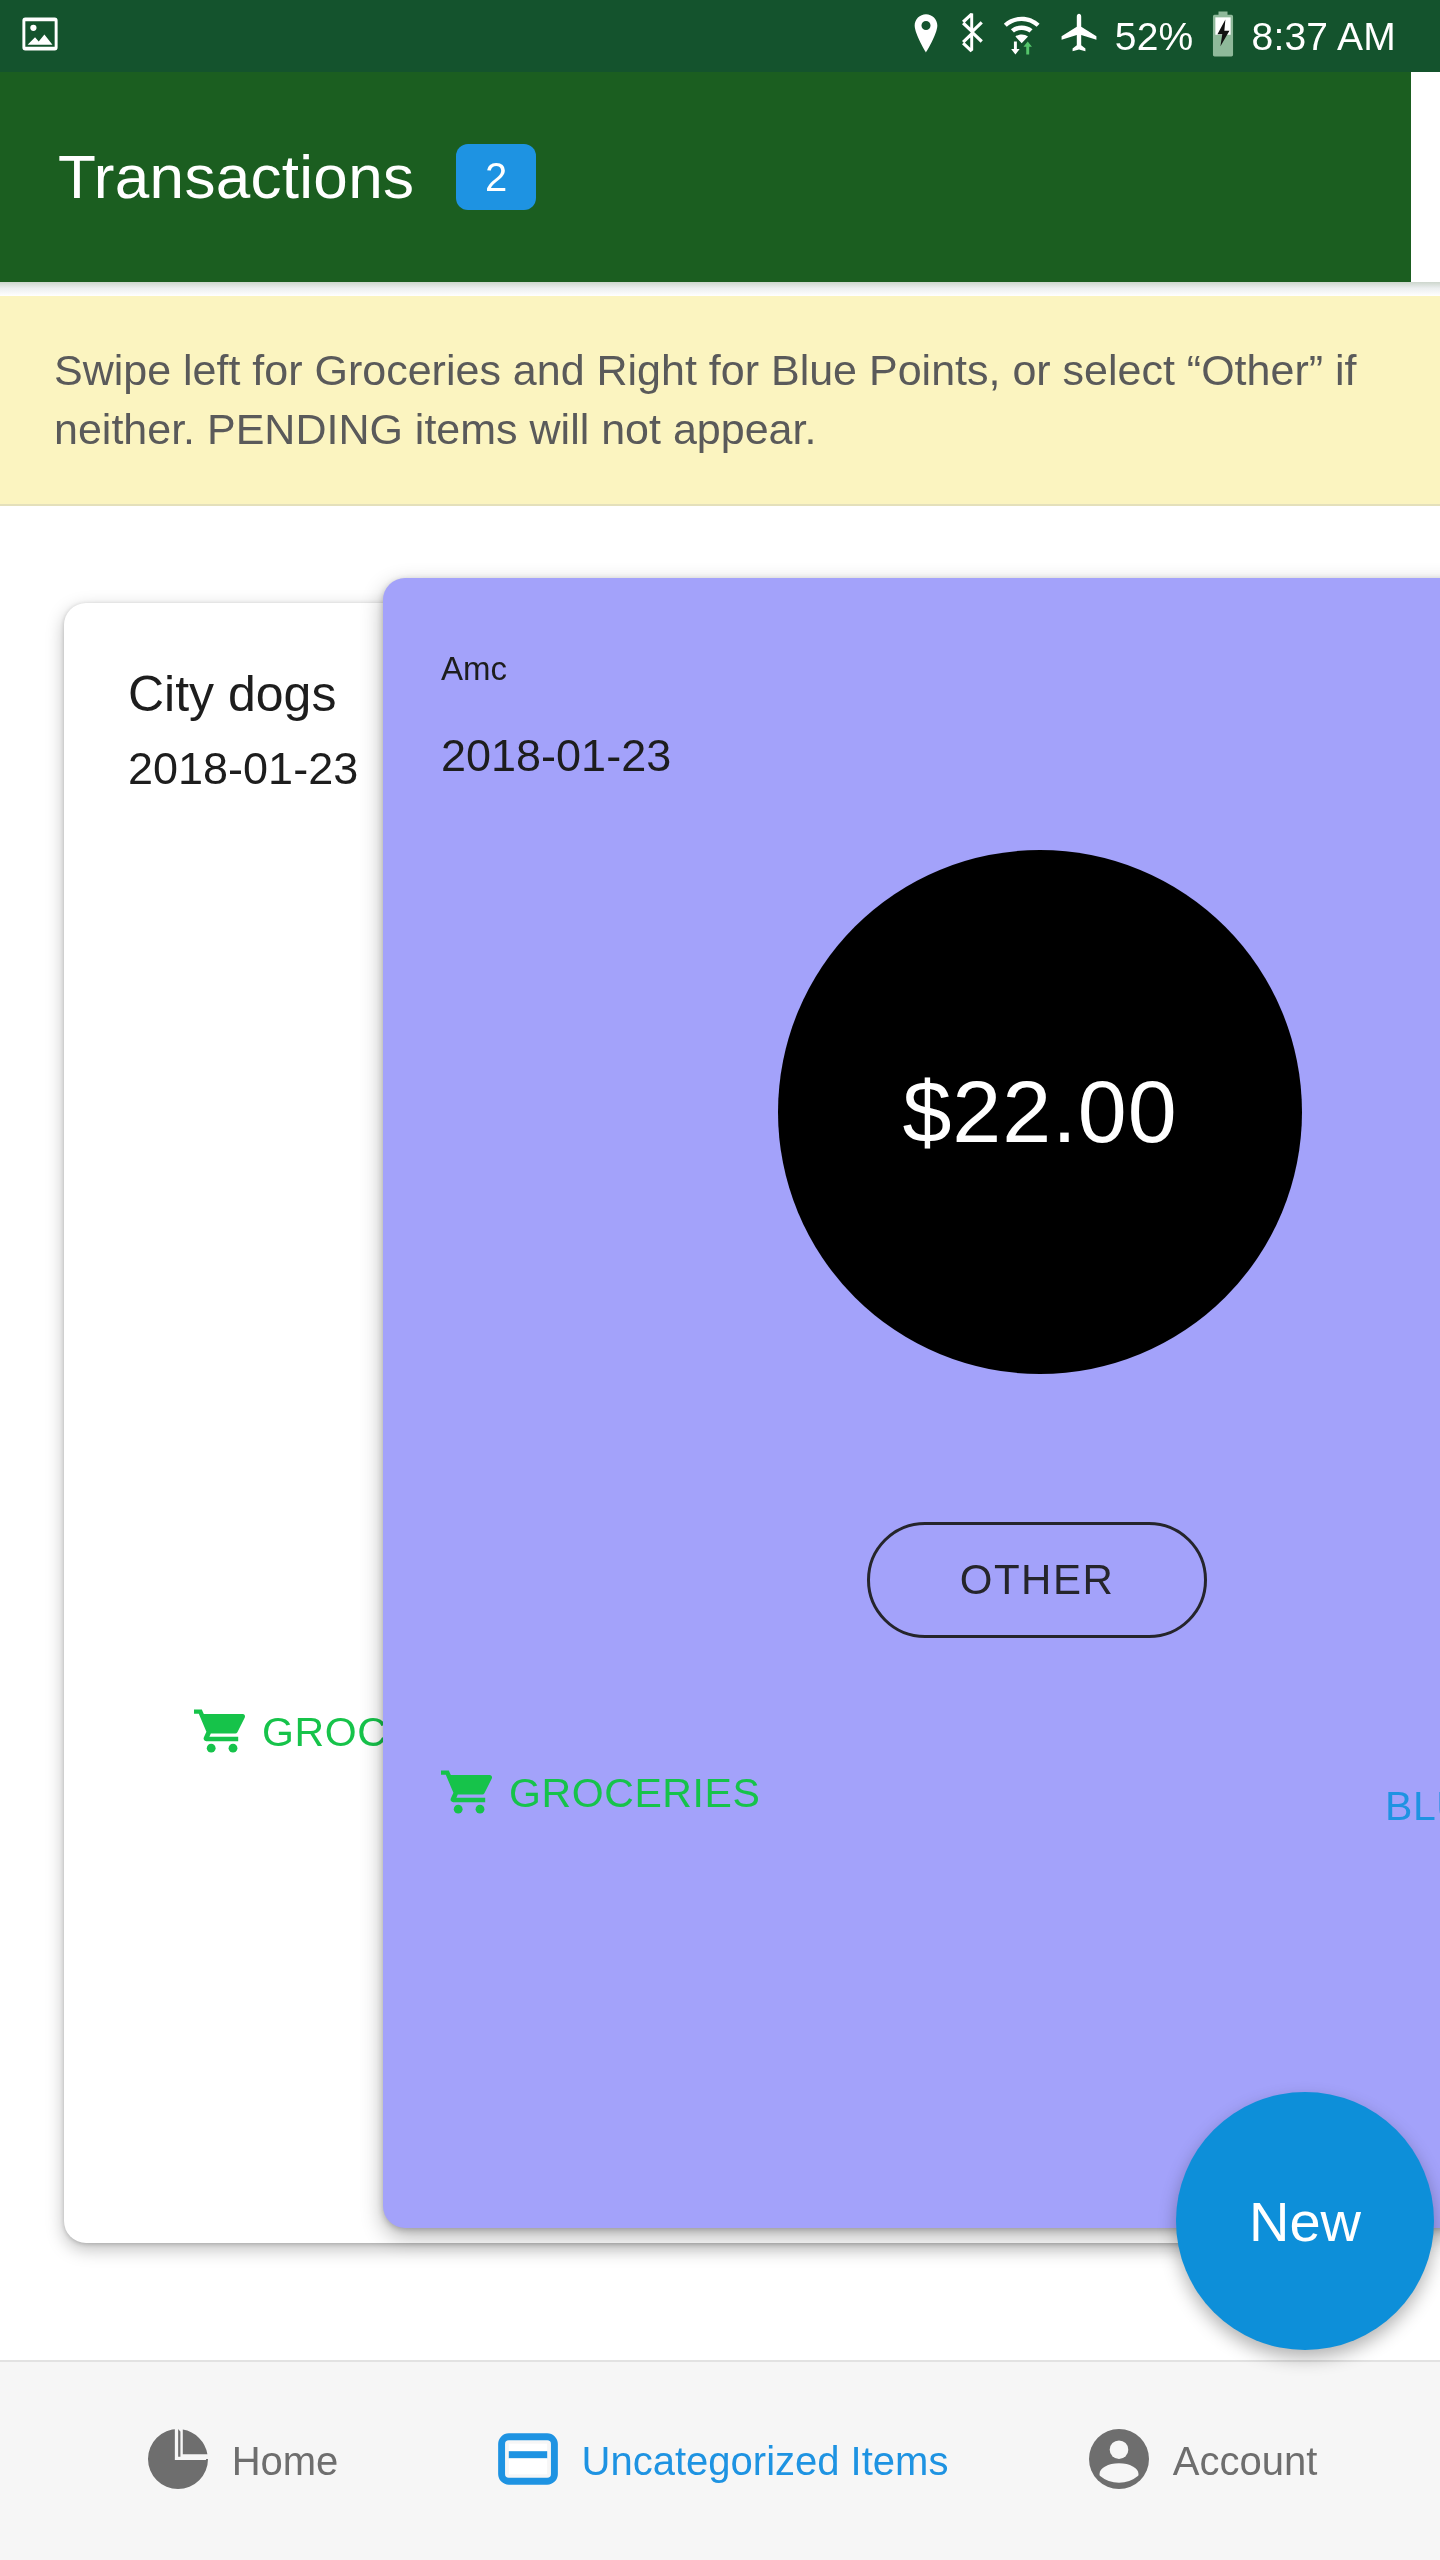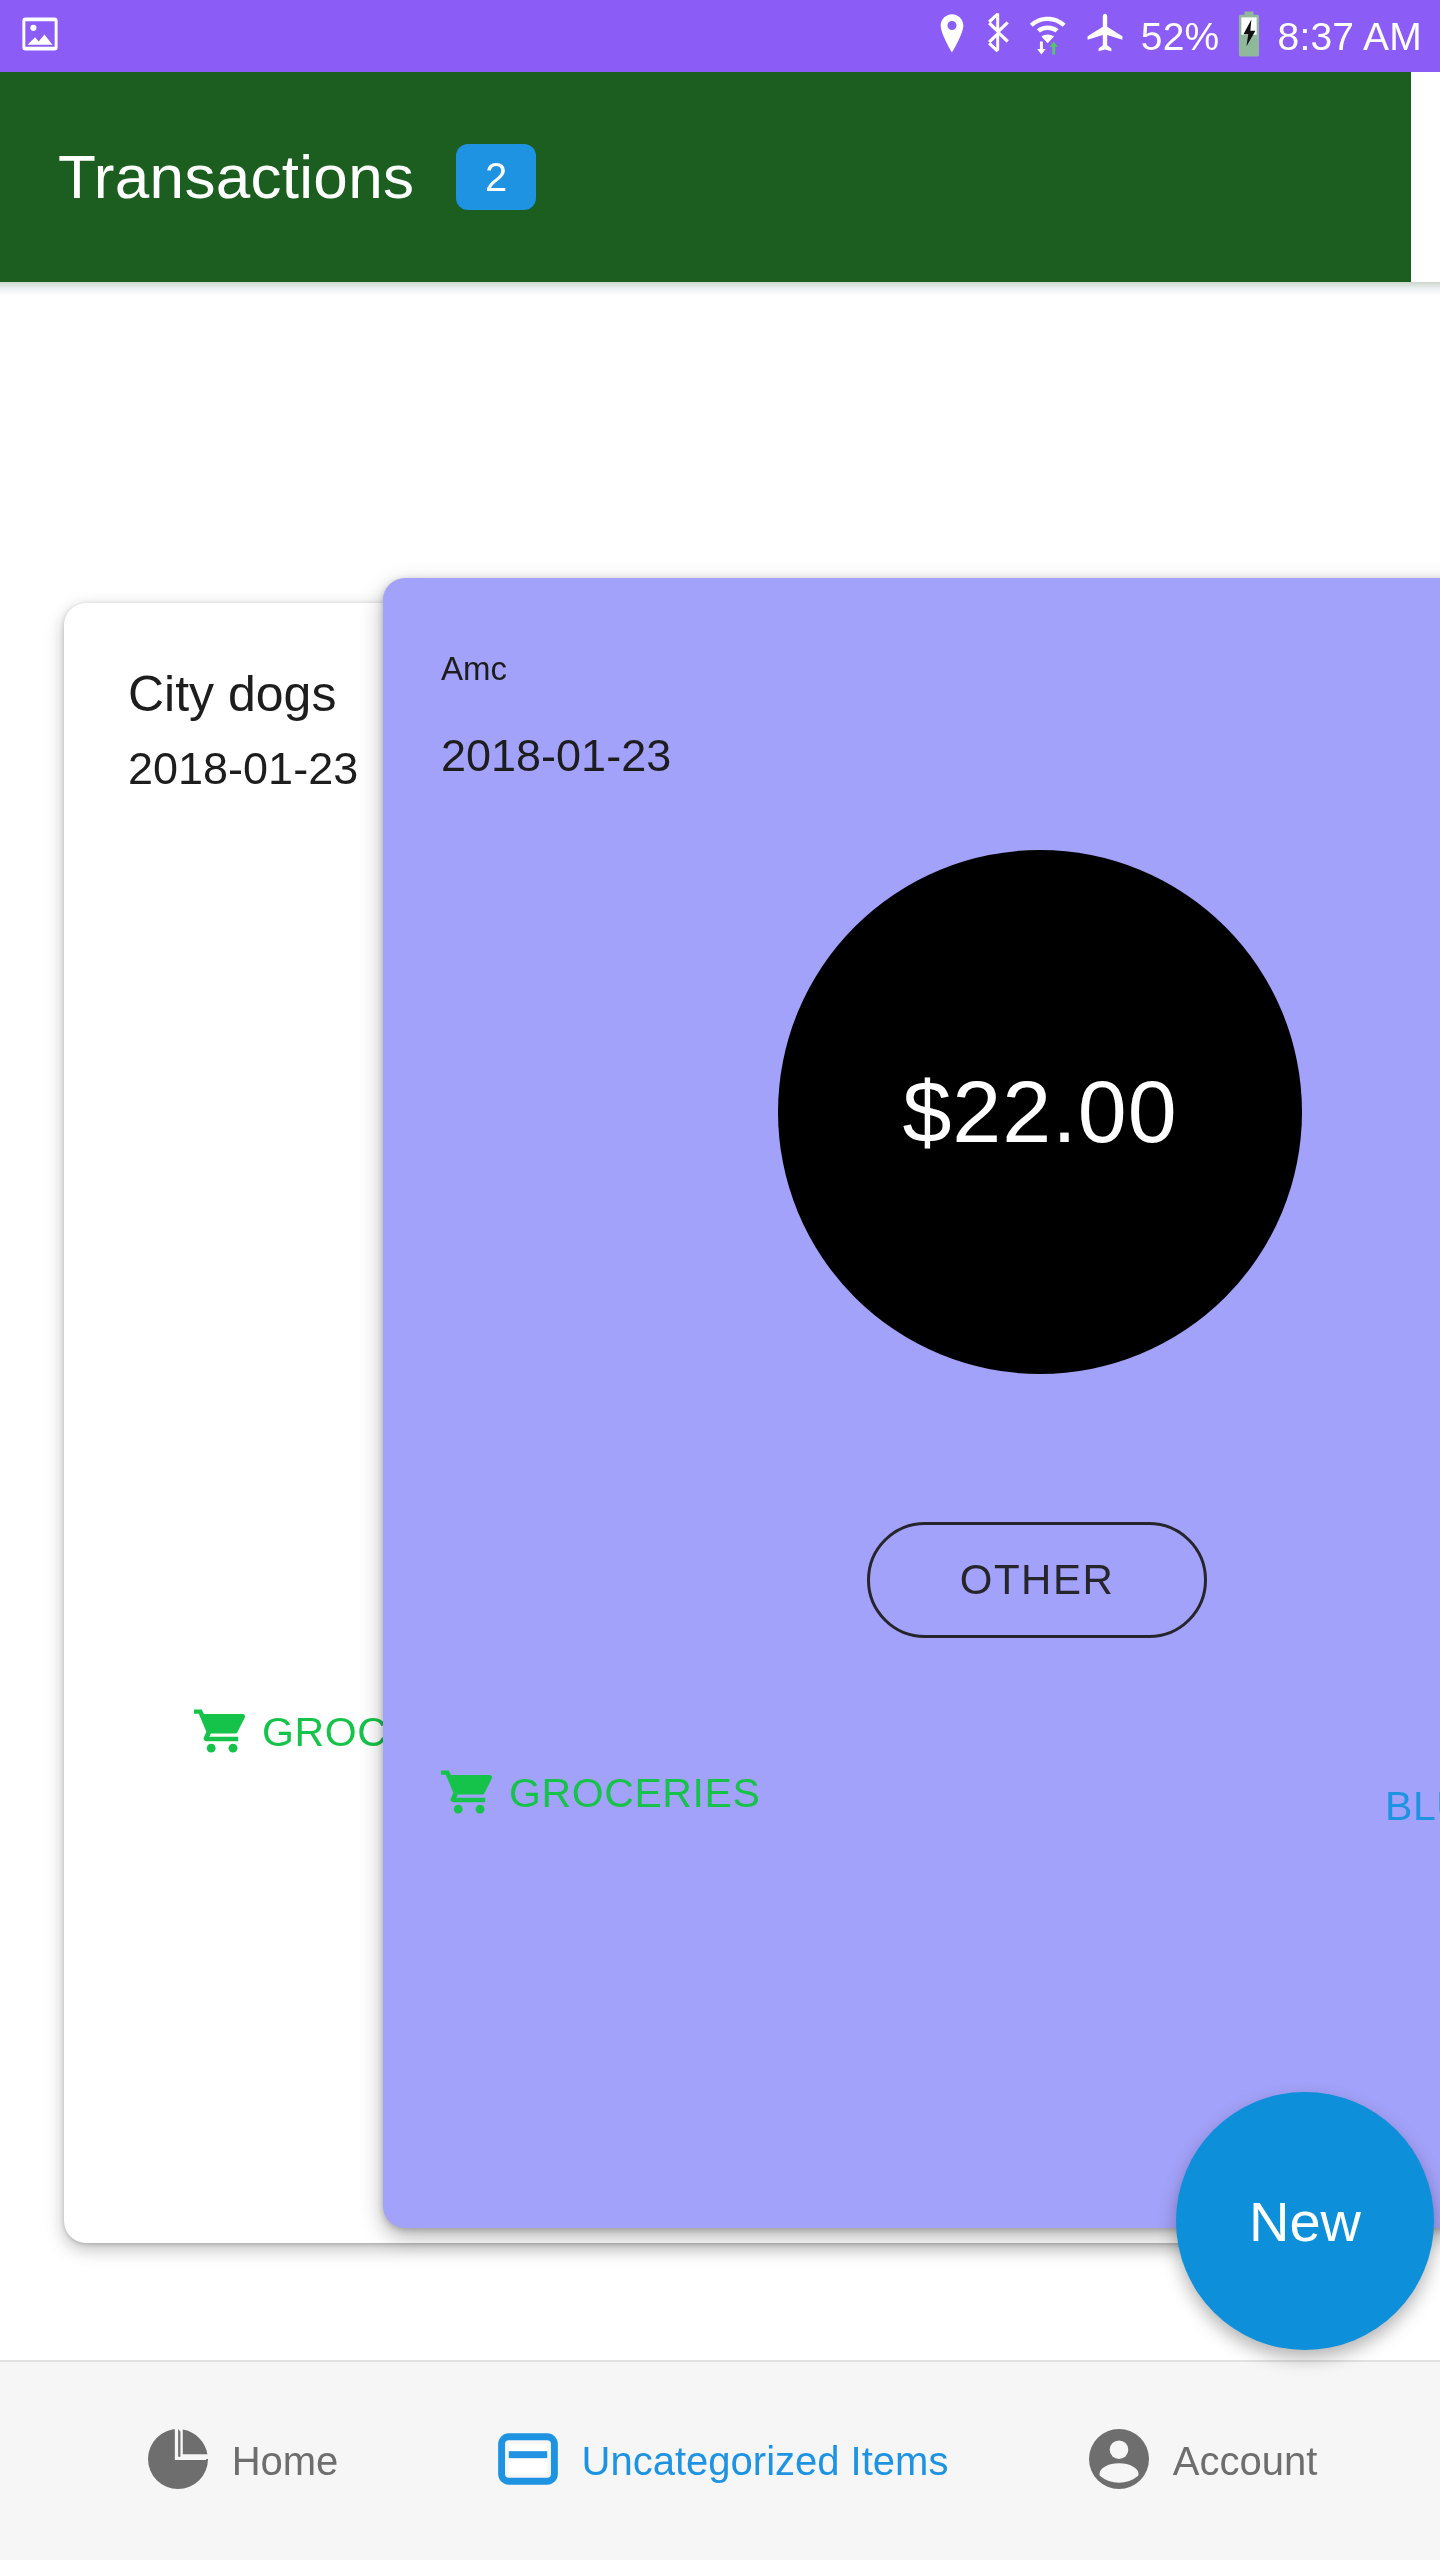--- a/index.html
+++ b/index.html
@@ -7,23 +7,23 @@
     width:1440px; height:2560px;
     font-family:"Liberation Sans", sans-serif;
     background:#ffffff;
     overflow:hidden;
   }
   #app { position:relative; width:1440px; height:2560px; background:#ffffff; }
 
   
   .statusbar {
     position:absolute; left:0; top:0; width:1440px; height:72px;
-    background:#8b5cf6;
+    background:#14532d;
     display:flex; align-items:center; justify-content:space-between;
-    padding:0 18px 0 18px;
+    padding:0 44px 0 18px;
   }
   .status-left { display:flex; align-items:center; gap:10px; }
   .status-right { display:flex; align-items:center; gap:14px; }
   .sb-ico { display:block; }
   .sb-text {
     color:#ffffff; font-size:39px; font-weight:400; letter-spacing:0.2px;
     white-space:nowrap; line-height:1;
   }
 
   
@@ -217,20 +217,23 @@
       <span class="sb-text">8:37 AM</span>
     </div>
   </div>
 
   <div class="appbar">
     <span class="app-title">Transactions</span>
     <span class="app-badge">2</span>
   </div>
   <div class="appbar-shadow"></div>
 
+  <div class="banner">
+    <div class="banner-text">Swipe left for Groceries and Right for Blue Points, or select “Other” if neither. PENDING items will not appear.</div>
+  </div>
 
   <div class="cards-area">
 
     <div class="card-back">
       <div class="c-title">City dogs</div>
       <div class="c-date">2018-01-23</div>
       <div class="swipe-groc swipe-label groceries">
         <span>
           <svg width="52" height="46" viewBox="0 0 26 23">
             <path fill="#16c34a" d="M0 1.2h3.9l1 2.3h19.4c.9 0 1.5.9 1.1 1.7l-3.7 7.4a1.3 1.3 0 0 1-1.1.7H8.4l-.7 1.6h14.4v2.2H6.1a1.3 1.3 0 0 1-1.2-1.8l1.3-2.9L2.4 3.4H0V1.2z"></path>

